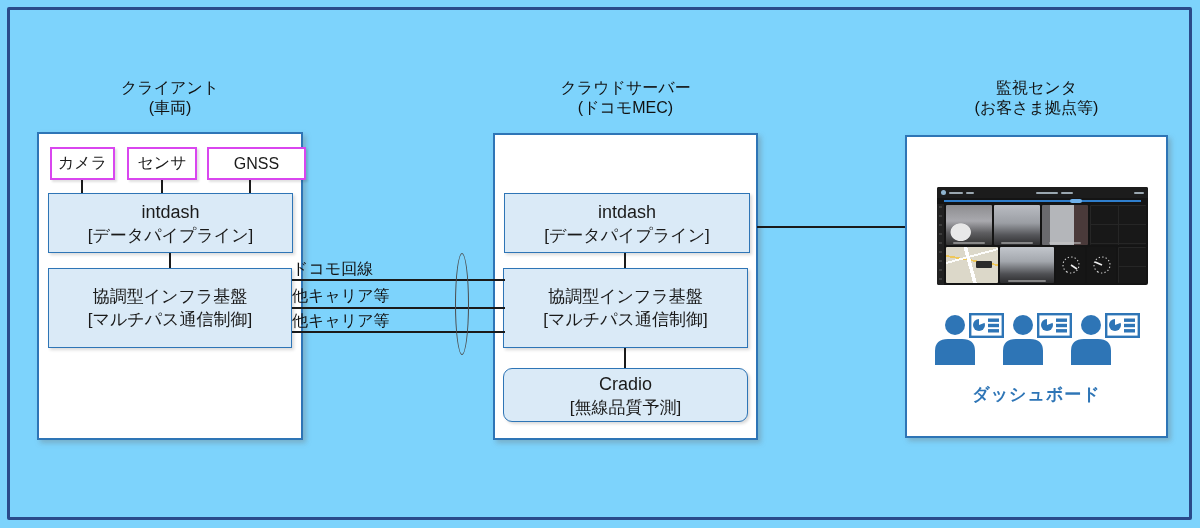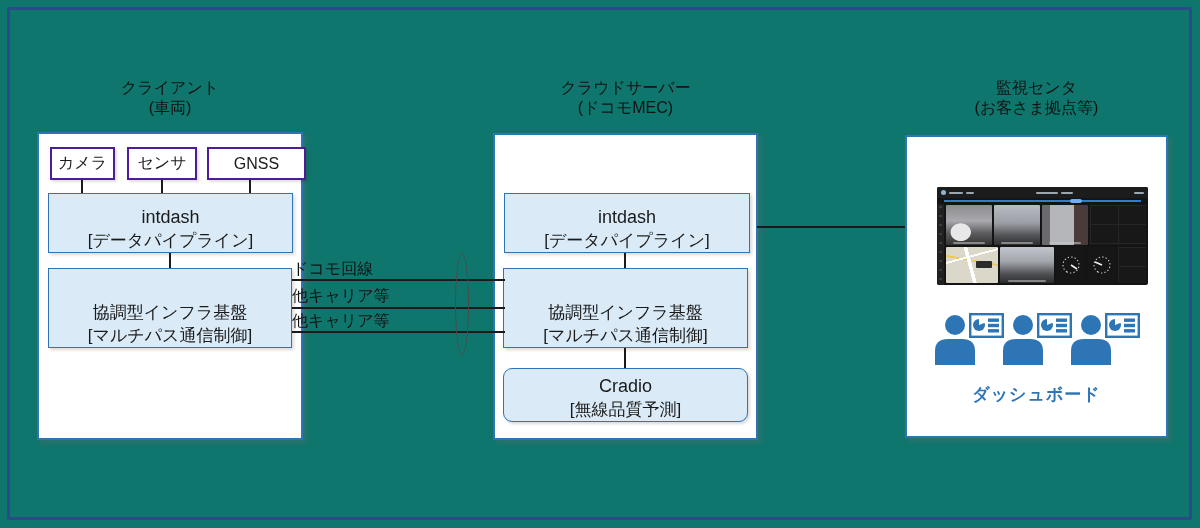--- a/index.html
+++ b/index.html
@@ -1,25 +1,25 @@
 <!DOCTYPE html>
 <html><head>
 <meta charset="utf-8">
 <style>
   html,body{margin:0;padding:0;background:#ffffff;}
   *{box-sizing:border-box;}
   body{font-family:"Liberation Sans","DejaVu Sans",sans-serif;color:#1a1a1a;}
-  .canvas{position:relative;width:1200px;height:528px;background:#0f766e;overflow:hidden;}
+  .canvas{position:relative;width:1200px;height:528px;background:#7dd3fc;overflow:hidden;}
   .outer-frame{position:absolute;left:7px;top:7px;width:1185px;height:513px;border:3px solid #2a4a8a;border-radius:2px;}
 
   .col-header{position:absolute;text-align:center;font-size:16px;line-height:20px;color:#111;}
   .section-box{position:absolute;background:#ffffff;border:2px solid #2e75b6;box-shadow:3px 3px 5px rgba(110,110,110,.35);}
 
-  .white-box{position:absolute;background:#ffffff;border:2px solid #4c1d95;display:flex;align-items:center;justify-content:center;font-size:16px;box-shadow:2px 2px 2px rgba(0,0,0,.12);}
-  .light-box{position:absolute;background:#daeaf7;border:1.5px solid #2e75b6;display:flex;flex-direction:column;align-items:center;justify-content:flex-end;box-shadow:2px 2px 3px rgba(0,0,0,.15);}
+  .white-box{position:absolute;background:#ffffff;border:2px solid #d946ef;display:flex;align-items:center;justify-content:center;font-size:16px;box-shadow:2px 2px 2px rgba(0,0,0,.12);}
+  .light-box{position:absolute;background:#daeaf7;border:1.5px solid #2e75b6;display:flex;flex-direction:column;align-items:center;justify-content:center;box-shadow:2px 2px 3px rgba(0,0,0,.15);}
   .light-box .l1{font-size:18px;line-height:24px;}
   .light-box .l2{font-size:17px;line-height:23px;}
 
   .vline{position:absolute;width:2px;background:#1a1a1a;}
   .hline{position:absolute;height:2px;background:#1a1a1a;}
   .link-label{position:absolute;left:292px;width:165px;text-align:left;font-size:16px;color:#111;}
   .bundle-ellipse{position:absolute;left:455px;top:253px;width:14px;height:102px;border:1.6px solid #4a4a4a;border-radius:50%;background:transparent;}
 
   
   .dashboard{position:absolute;left:30px;top:50px;width:211px;height:98px;background:#141414;border-radius:2px;overflow:hidden;}

